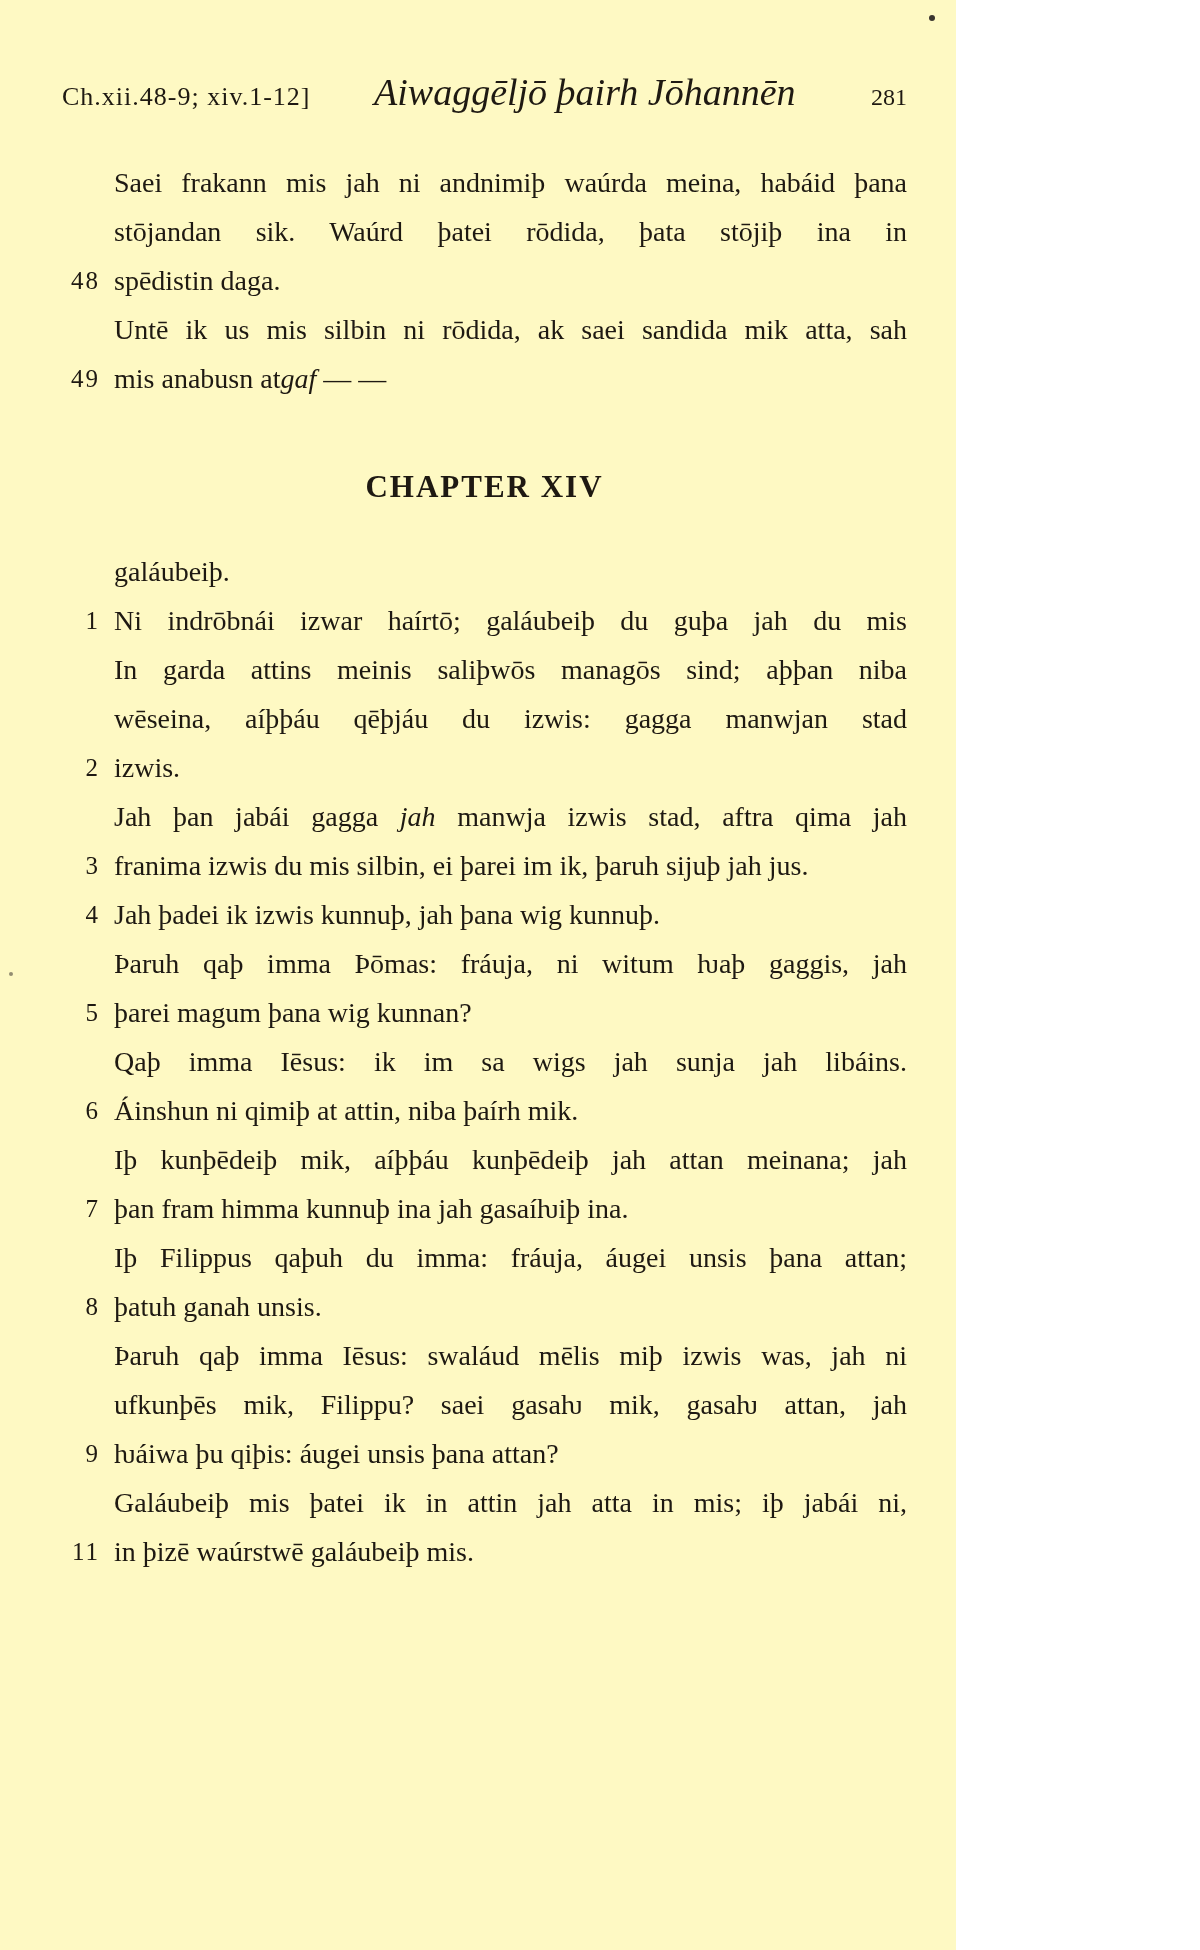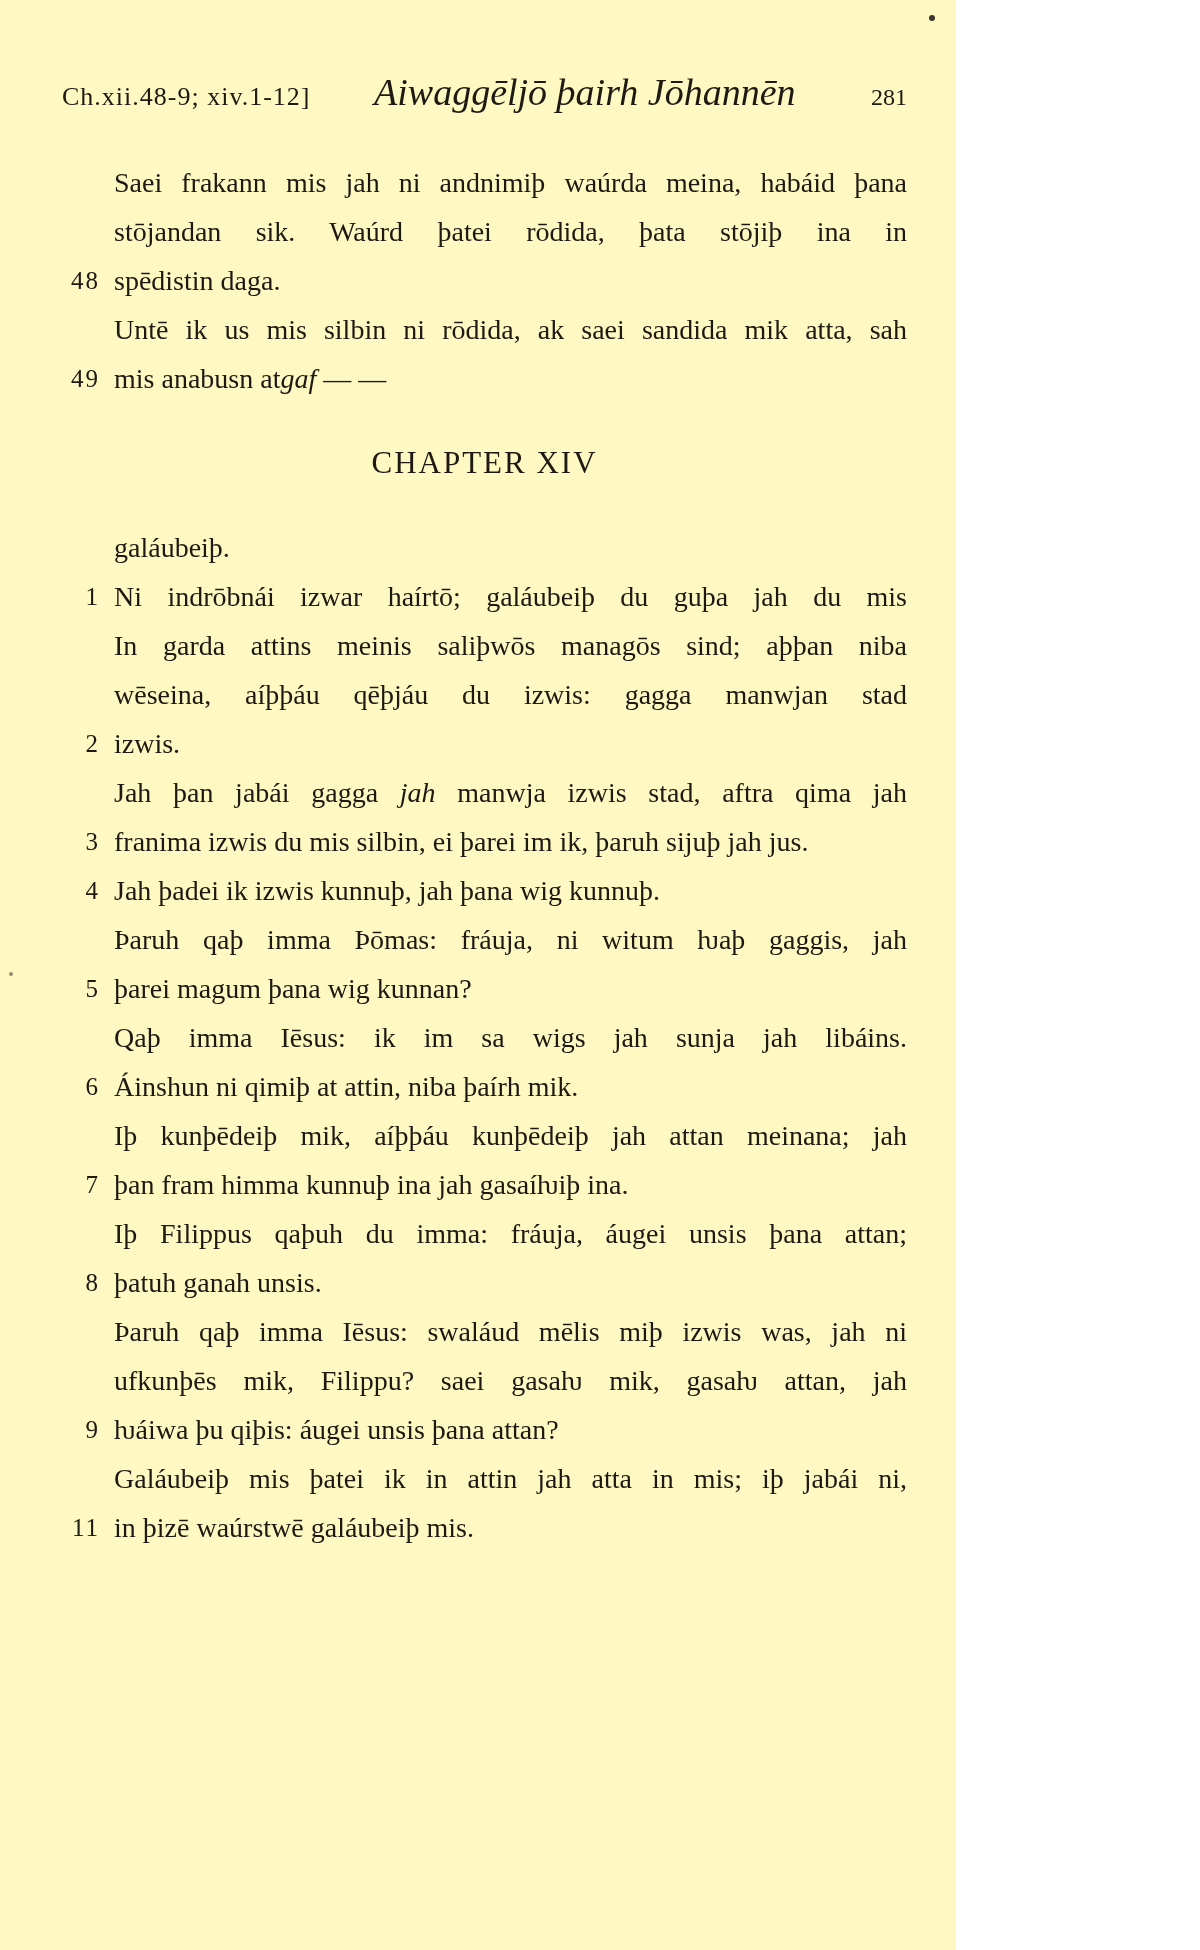--- a/index.html
+++ b/index.html
@@ -36,22 +36,23 @@
   }
   .header-page {
     font-size: 24px;
     margin-left: 12px;
   }
   .verses-top { margin-top: 44px; }
   .chapter-heading {
     text-align: center;
     font-size: 31px;
     letter-spacing: 2px;
-    margin-top: 42px;
+    margin-top: 66px;
     margin-bottom: 42px;
+    font-weight: bold;
   }
   .verse {
     display: flex;
     align-items: flex-end;
   }
   .vnum {
     flex: none;
     width: 38px;
     margin-right: 14px;
     text-align: right;

